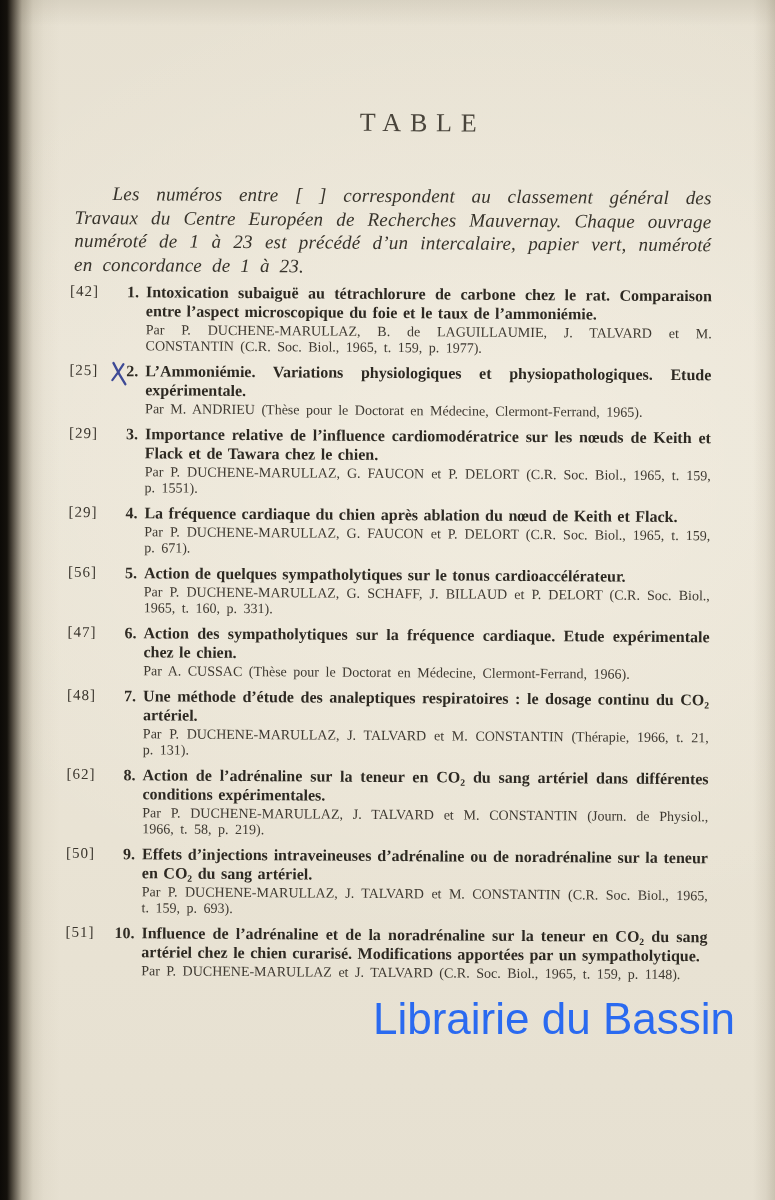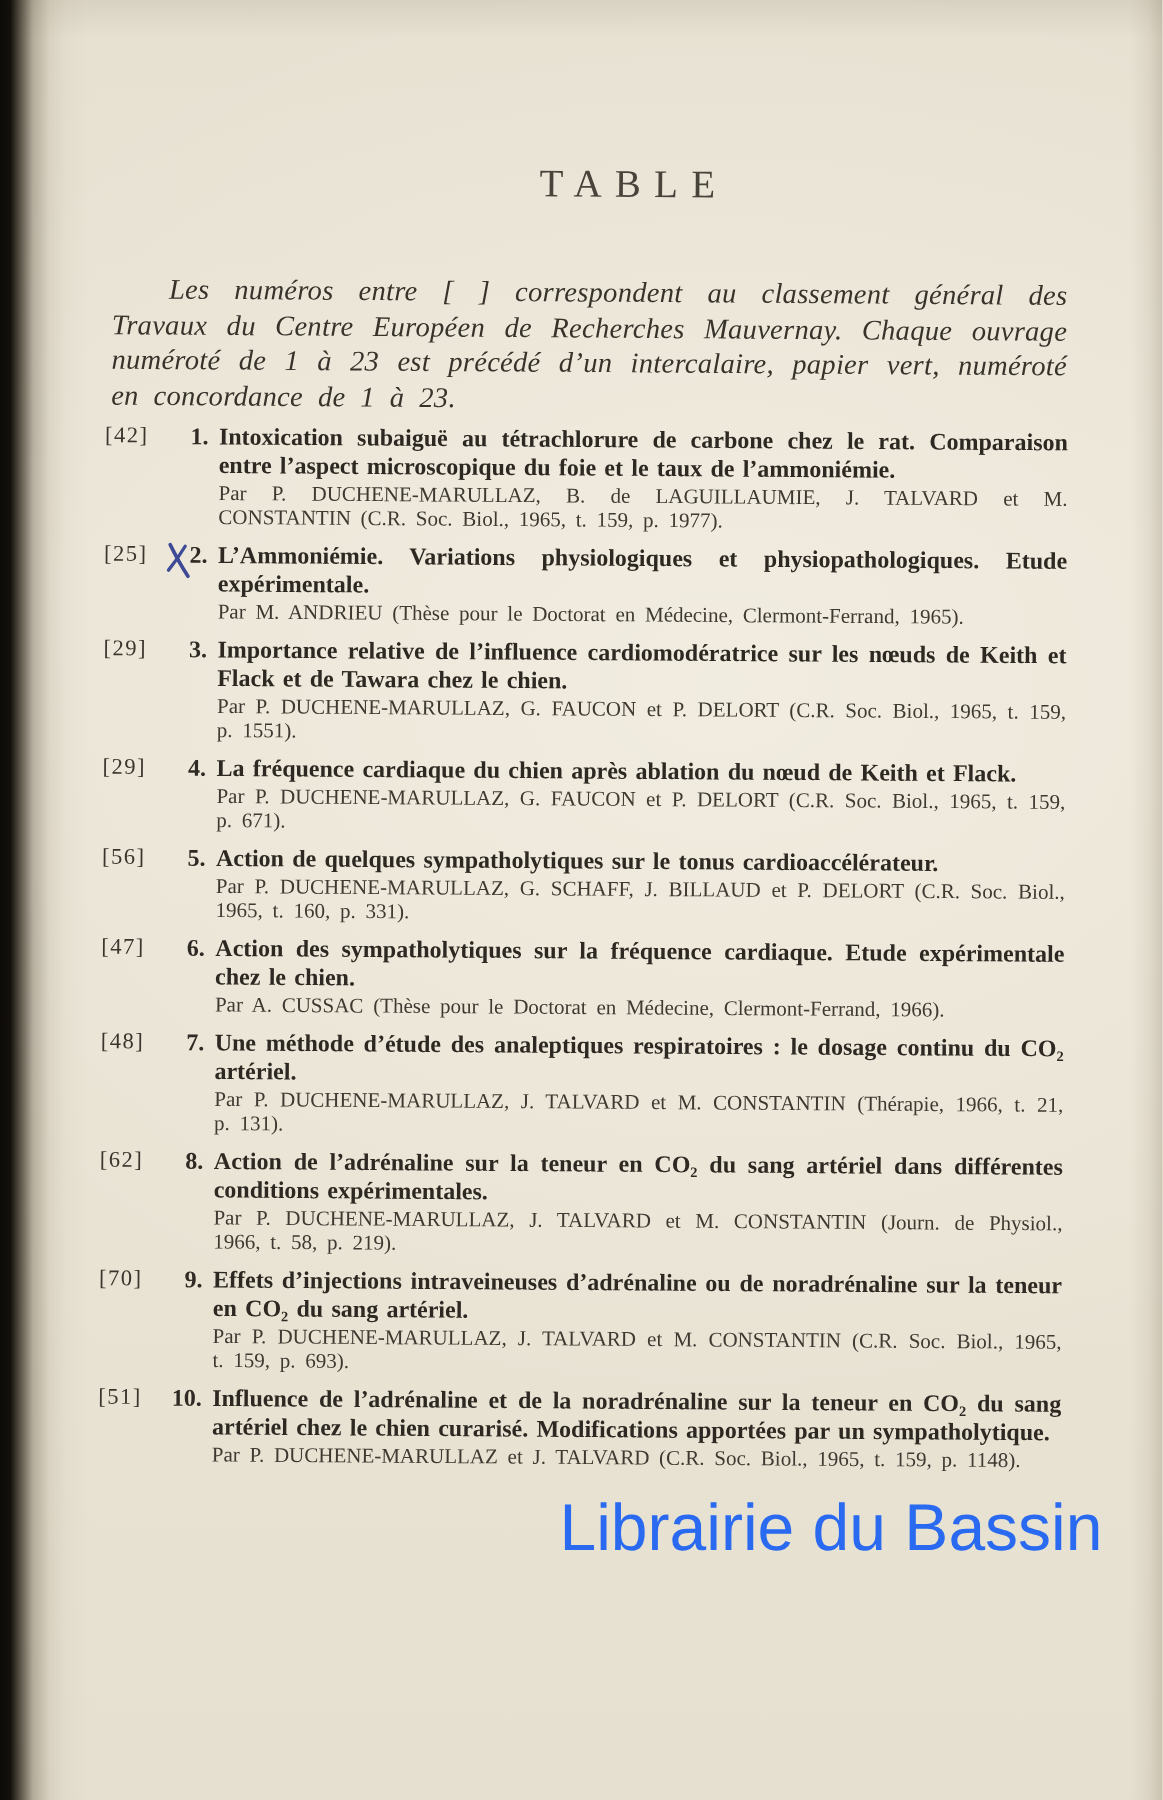--- a/index.html
+++ b/index.html
@@ -201,21 +201,21 @@
     <span class="ref">[62]</span>
     <span class="num">8.</span>
     <span class="body">
       <span class="etitle">Action de l’adrénaline sur la teneur en CO₂ du sang artériel dans différentes conditions expérimentales.</span>
       <span class="ecit">Par P. DUCHENE-MARULLAZ, J. TALVARD et M. CONSTANTIN (Journ. de Physiol., 1966, t. 58, p. 219).</span>
     </span>
 
   </div>
 
   <div class="entry">
-    <span class="ref">[70]</span>
+    <span class="ref">[50]</span>
     <span class="num">9.</span>
     <span class="body">
       <span class="etitle">Effets d’injections intraveineuses d’adrénaline ou de noradrénaline sur la teneur en CO₂ du sang artériel.</span>
       <span class="ecit">Par P. DUCHENE-MARULLAZ, J. TALVARD et M. CONSTANTIN (C.R. Soc. Biol., 1965, t. 159, p. 693).</span>
     </span>
 
   </div>
 
   <div class="entry">
     <span class="ref">[51]</span>

